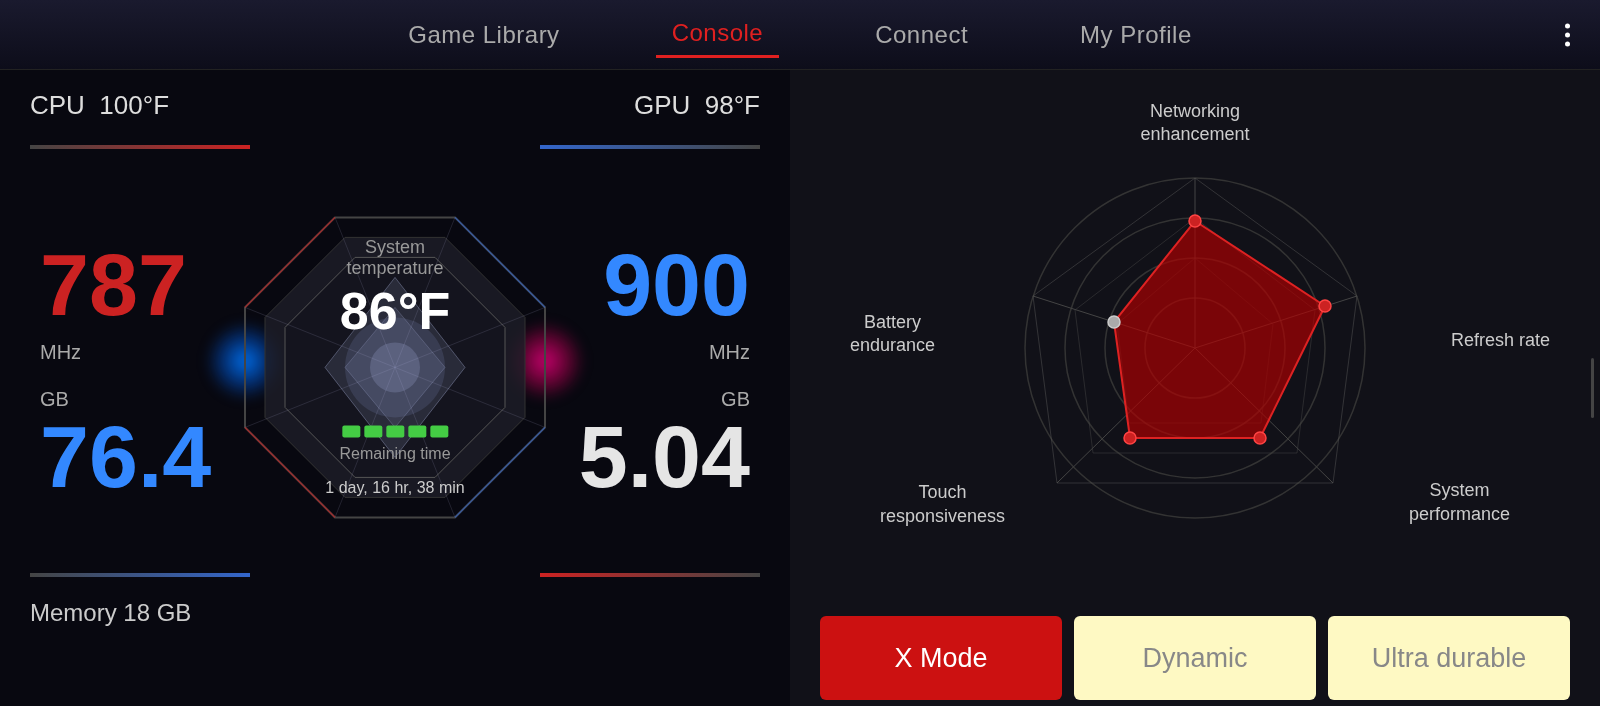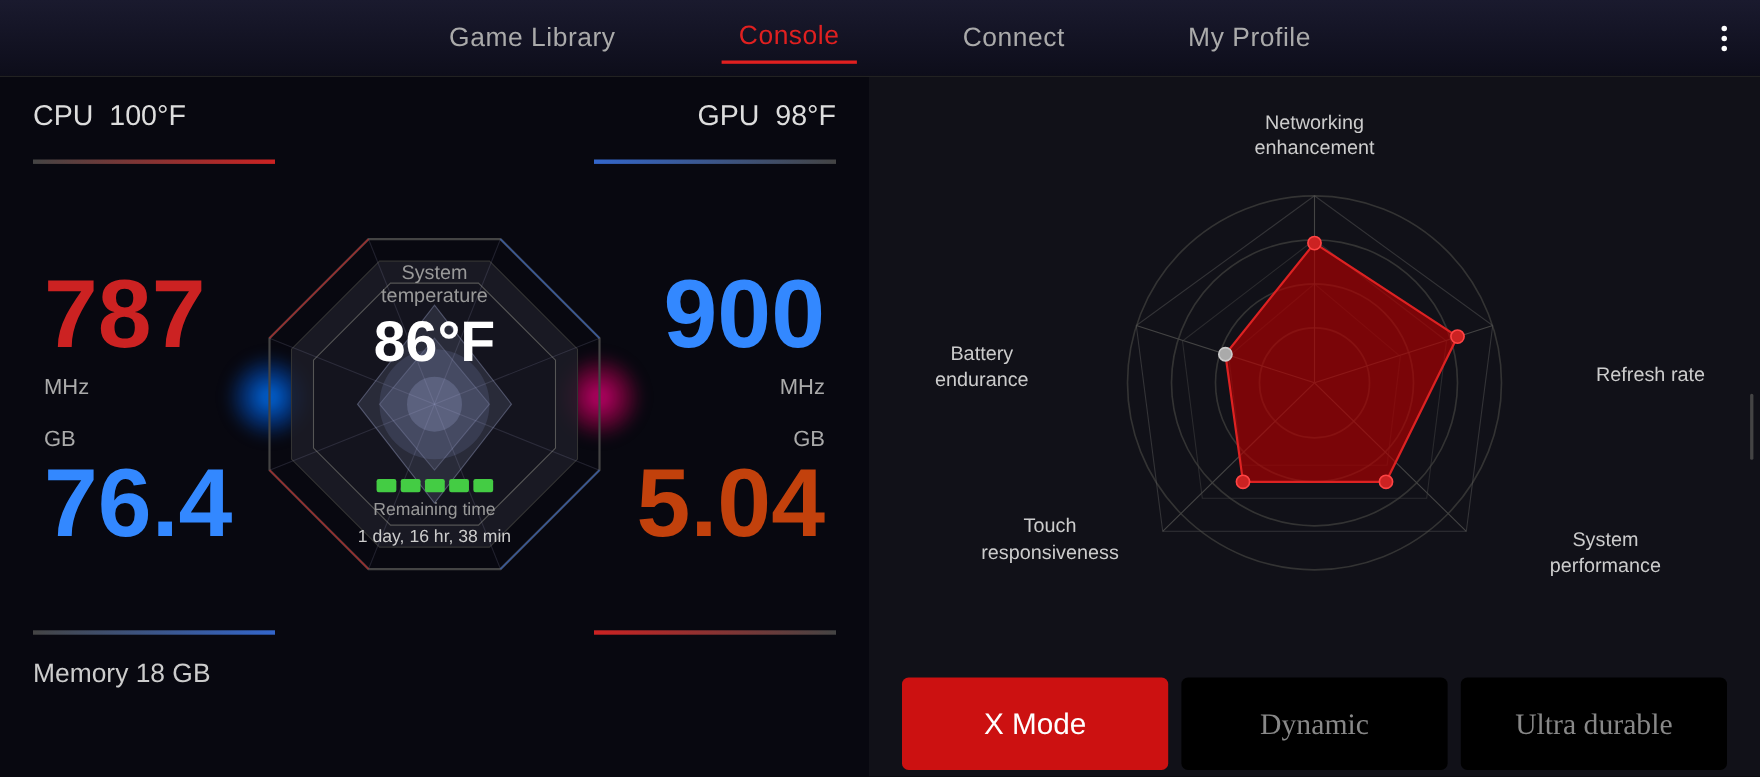--- a/index.html
+++ b/index.html
@@ -184,21 +184,21 @@
       font-weight: 900;
       color: #3388ff;
       line-height: 1;
     }
     .big-number-br {
       position: absolute;
       right: 10px;
       bottom: 90px;
       font-size: 88px;
       font-weight: 900;
-      color: #c2410c;
+      color: #e5e5e5;
       line-height: 1;
       text-align: right;
     }
     .unit-gb-left {
       position: absolute;
       left: 10px;
       bottom: 180px;
       font-size: 20px;
       color: #aaa;
     }
@@ -267,21 +267,21 @@
       background: #44cc44;
       border-radius: 2px;
     }
     .remaining-label {
       font-size: 16px;
       color: #999;
     }
     .remaining-value {
       font-size: 16px;
       color: #ccc;
-      margin-top: 6px;
+      margin-top: 16px;
     }
 
     
     .bottom-labels {
       display: flex;
       justify-content: space-between;
       margin-top: 8px;
     }
     .bottom-label {
       font-size: 24px;
@@ -333,21 +333,21 @@
     .radar-label {
       position: absolute;
       font-size: 18px;
       color: #ccc;
       text-align: center;
       line-height: 1.3;
     }
     .radar-label.top { top: 10px; left: 50%; transform: translateX(-50%); }
     .radar-label.right { right: 20px; top: 50%; transform: translateY(-80%); }
     .radar-label.bottom-right { right: 60px; bottom: 80px; }
-    .radar-label.bottom-left { left: 60px; bottom: 92px; margin-left: 12px; }
+    .radar-label.bottom-left { left: 60px; bottom: 78px; }
     .radar-label.left { left: 30px; top: 50%; transform: translateY(-80%); }
 
     
     .mode-buttons {
       display: flex;
       gap: 12px;
       padding-top: 10px;
       height: 80px;
     }
     .mode-btn {
@@ -357,23 +357,22 @@
       border: none;
       font-size: 27px;
       cursor: pointer;
       font-weight: 500;
     }
     .mode-btn.active {
       background: #cc1111;
       color: white;
     }
     .mode-btn.inactive {
-      background: #000000;
+      background: #fef9c3;
       color: #888;
-      font-family: Liberation Serif, serif;
     }
 
     
     .scroll-hint {
       position: absolute;
       right: 6px;
       top: 50%;
       transform: translateY(-50%);
       width: 3px;
       height: 60px;

